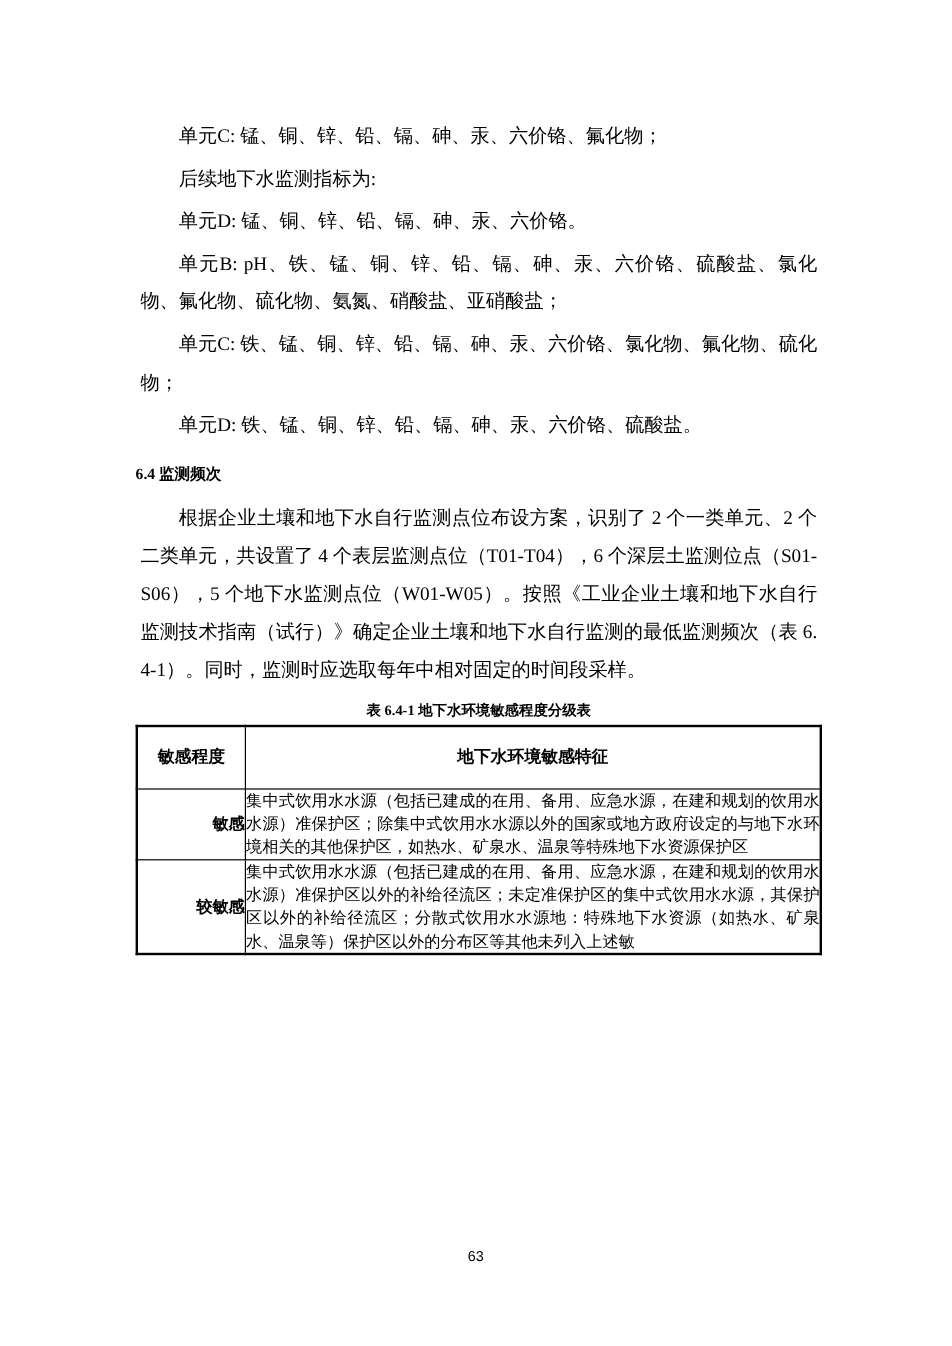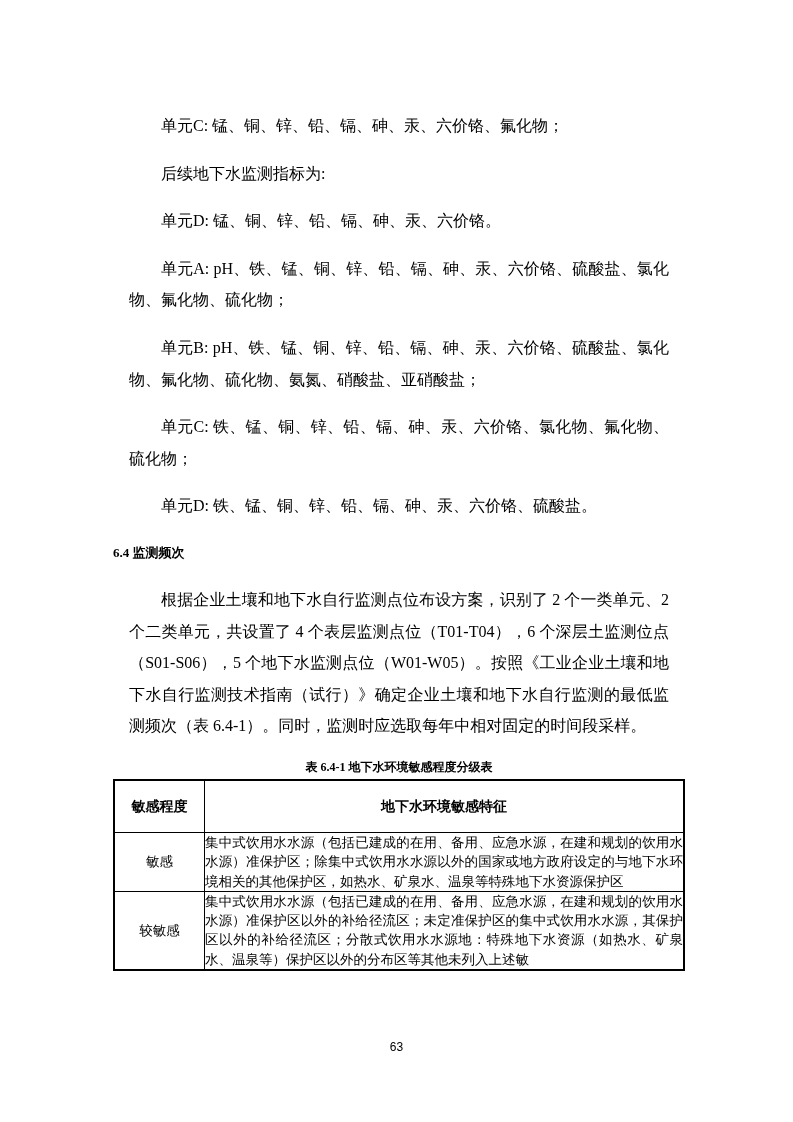--- a/index.html
+++ b/index.html
@@ -12,21 +12,21 @@
     font-family: "Liberation Serif", "DejaVu Serif", serif;
     overflow: hidden;
   }
   .content {
     position: absolute;
     left: 113px;
     top: 94px;
     width: 572px;
   }
   p.body {
-    margin: 16px;
+    margin: 4px;
     font-size: 16px;
     line-height: 31.6px;
     text-align: justify;
     text-indent: 2em;
     word-break: break-all;
   }
   h2.heading {
     font-size: 13px;
     font-weight: bold;
     margin: 9px 0 7px 0;
@@ -53,23 +53,24 @@
   }
   table.grading th {
     font-weight: bold;
     text-align: center;
     line-height: 19px;
     padding: 16px 2px;
     font-size: 14px;
   }
   th.col-level { width: 85px; }
   td.level {
-    text-align: center;
+    text-align: right;
     vertical-align: middle;
     line-height: 19px;
+    font-weight: bold;
   }
   td.feature {
     text-align: justify;
     line-height: 19.3px;
     padding: 1px 7px 2px 7px;
     word-break: break-all;
   }
   .page-number {
     position: absolute;
     top: 1040px;
@@ -82,21 +83,20 @@
 </style>
 </head>
 <body>
 
 <div class="page">
   <div class="content">
 
     <p class="body">单元C: 锰、铜、锌、铅、镉、砷、汞、六价铬、氟化物；</p>
     <p class="body">后续地下水监测指标为:</p>
     <p class="body">单元D: 锰、铜、锌、铅、镉、砷、汞、六价铬。</p>
-    <p class="body">单元A: pH、铁、锰、铜、锌、铅、镉、砷、汞、六价铬、硫酸盐、氯化物、氟化物、硫化物；</p>
     <p class="body">单元B: pH、铁、锰、铜、锌、铅、镉、砷、汞、六价铬、硫酸盐、氯化物、氟化物、硫化物、氨氮、硝酸盐、亚硝酸盐；</p>
     <p class="body">单元C: 铁、锰、铜、锌、铅、镉、砷、汞、六价铬、氯化物、氟化物、硫化物；</p>
     <p class="body">单元D: 铁、锰、铜、锌、铅、镉、砷、汞、六价铬、硫酸盐。</p>
 
     <h2 class="heading">6.4 监测频次</h2>
 
     <p class="body">根据企业土壤和地下水自行监测点位布设方案，识别了 2 个一类单元、2 个二类单元，共设置了 4 个表层监测点位（T01-T04），6 个深层土监测位点（S01-S06），5 个地下水监测点位（W01-W05）。按照《工业企业土壤和地下水自行监测技术指南（试行）》确定企业土壤和地下水自行监测的最低监测频次（表 6.4-1）。同时，监测时应选取每年中相对固定的时间段采样。</p>
 
     <div class="table-caption">表 6.4-1 地下水环境敏感程度分级表</div>
 

